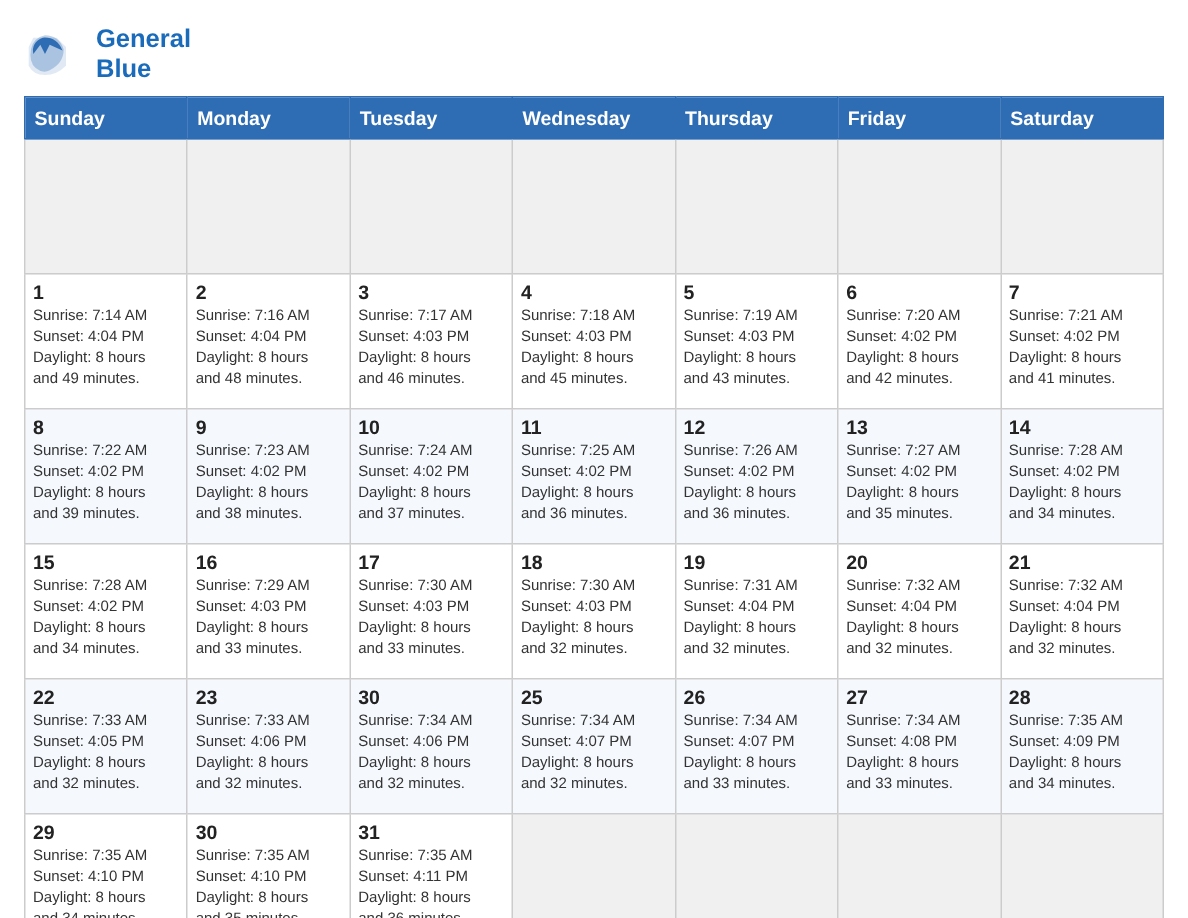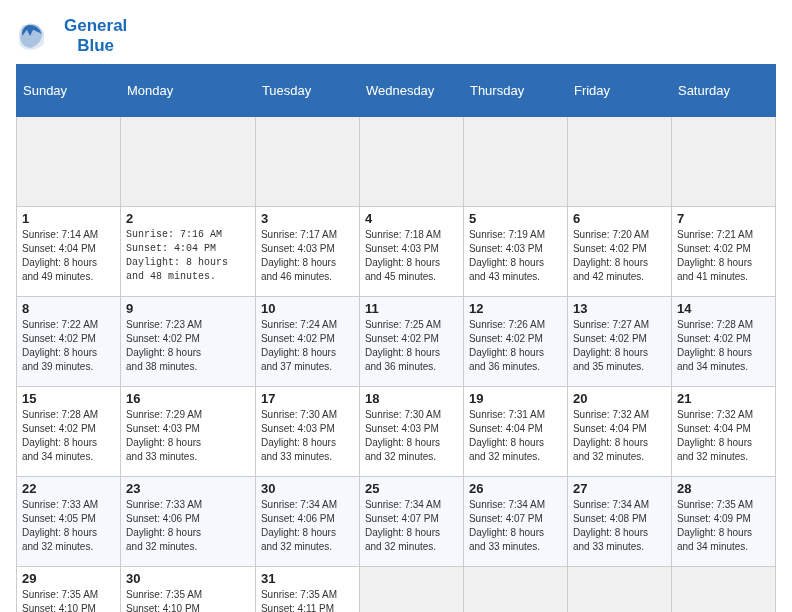--- a/index.html
+++ b/index.html
@@ -39,23 +39,23 @@
     }
     table {
       width: 100%;
       border-collapse: collapse;
       font-size: 10.5px;
     }
     thead tr th {
       background-color: #2e6db4;
       color: #fff;
       text-align: left;
-      padding: 18px 6px;
+      padding: 6px 6px;
       font-size: 13px;
-      font-weight: normal;
+      font-weight: bold;
       border: 1px solid #2e6db4;
     }
     tbody tr {
       vertical-align: top;
     }
     tbody tr td {
       border: 1px solid #ccc;
       padding: 4px 5px;
       min-height: 80px;
       height: 90px;
@@ -89,21 +89,21 @@
   <div class="logo">
     <svg class="logo-icon" viewBox="0 0 36 36">
       <polygon points="28,8 36,16 28,8" fill="#2e6db4"></polygon>
       <path d="M8,4 L28,4 L36,12 L36,28 Q28,36 18,36 Q8,36 4,28 L4,12 Z" fill="#2e6db4" opacity="0.15"></path>
       <path d="M18,2 Q30,2 34,14 Q34,26 22,32 Q16,35 10,30 Q4,25 6,14 Q8,4 18,2Z" fill="#2e6db4" opacity="0.3"></path>
       <path d="M20,6 L32,6 L34,20 Q28,30 18,32 Q10,30 8,20 L10,8 Z" fill="none"></path>
       <path d="M16,4 Q28,3 33,15 L22,10 L18,18 L14,10 L8,18 Q6,8 16,4Z" fill="#2e6db4"></path>
     </svg>
     <div>
       <div style="font-size:17px;font-weight:bold;color:#1a6bba;">General</div>
-      <div style="font-size:17px;font-weight:bold;color:#1a6bba;text-align:center;">Blue</div>
+      <div style="font-size:17px;font-weight:bold;color:#1a6bba;">Blue</div>
     </div>
   </div>
 </div>
 
 <table>
   <thead>
     <tr>
     <th>Sunday</th>
         <th>Monday</th>
         <th>Tuesday</th>
@@ -126,21 +126,21 @@
       <tr>
         <td>
           <span class="day-num">1</span>
           <div class="day-info" style="white-space: pre-line;">Sunrise: 7:14 AM
 Sunset: 4:04 PM
 Daylight: 8 hours
 and 49 minutes.</div>
         </td>
         <td>
           <span class="day-num">2</span>
-          <div class="day-info" style="white-space: pre-line; font-family: Liberation Mono, monospace;">Sunrise: 7:16 AM
+          <div class="day-info" style="white-space: pre-line;">Sunrise: 7:16 AM
 Sunset: 4:04 PM
 Daylight: 8 hours
 and 48 minutes.</div>
         </td>
         <td>
           <span class="day-num">3</span>
           <div class="day-info" style="white-space: pre-line;">Sunrise: 7:17 AM
 Sunset: 4:03 PM
 Daylight: 8 hours
 and 46 minutes.</div>

